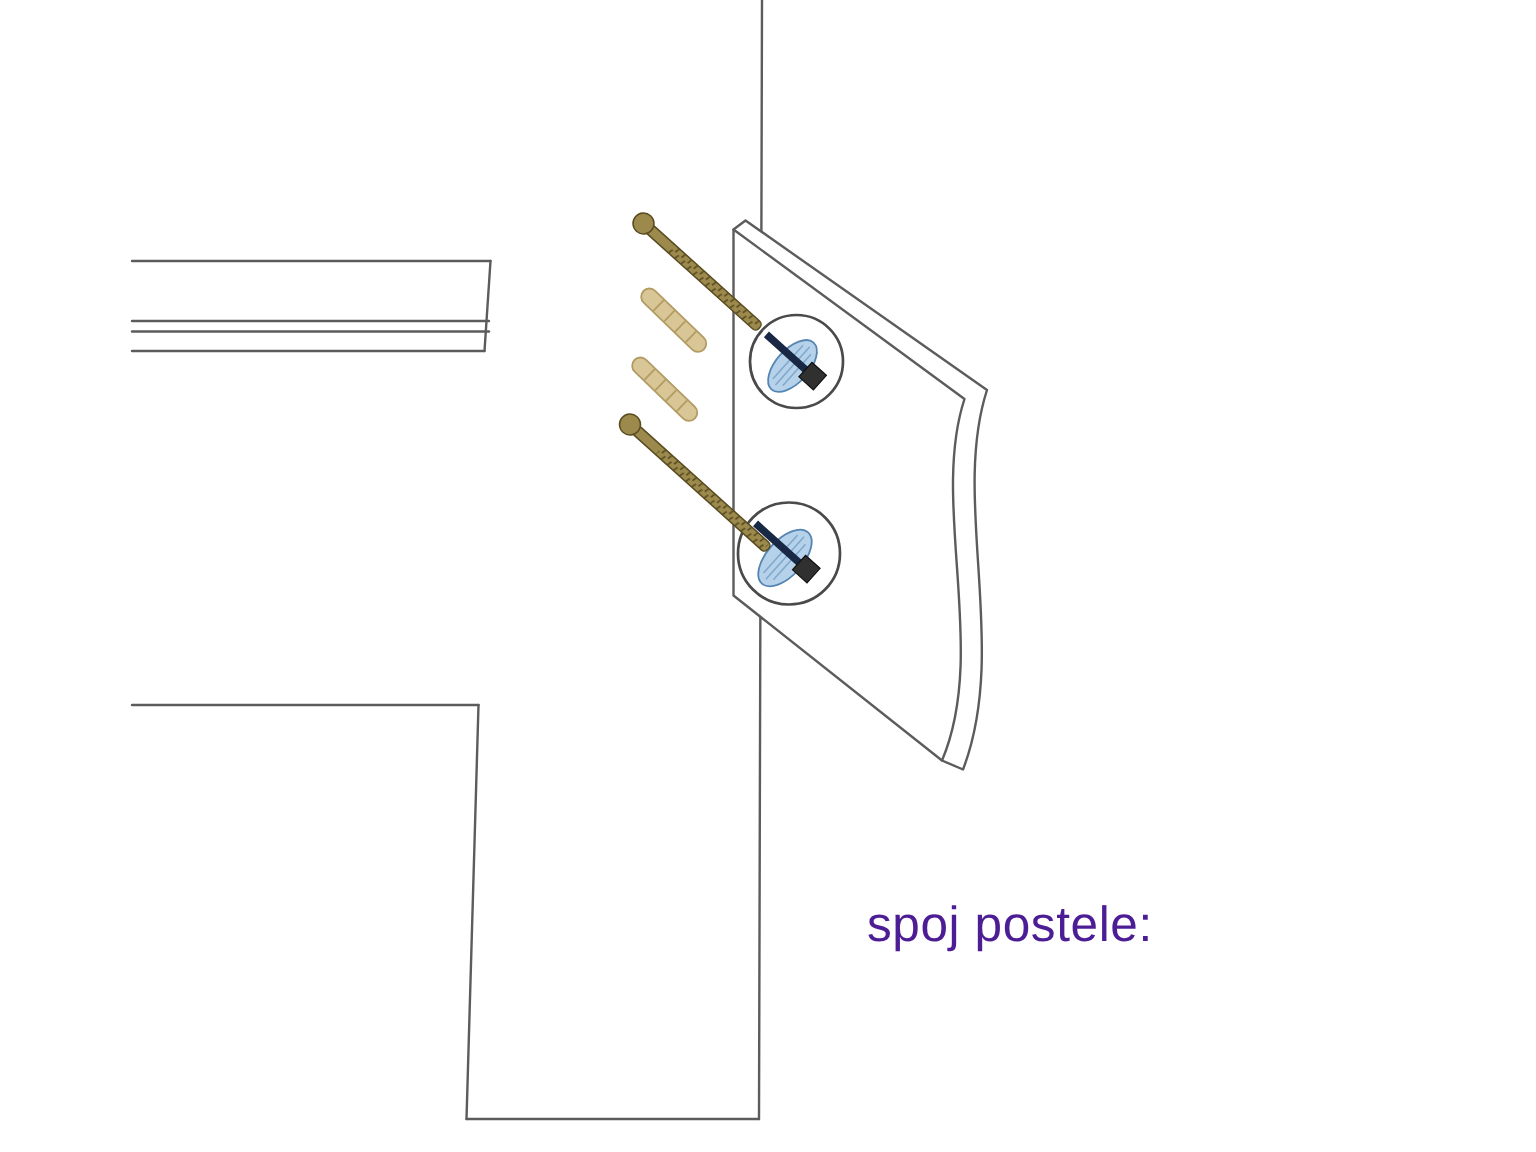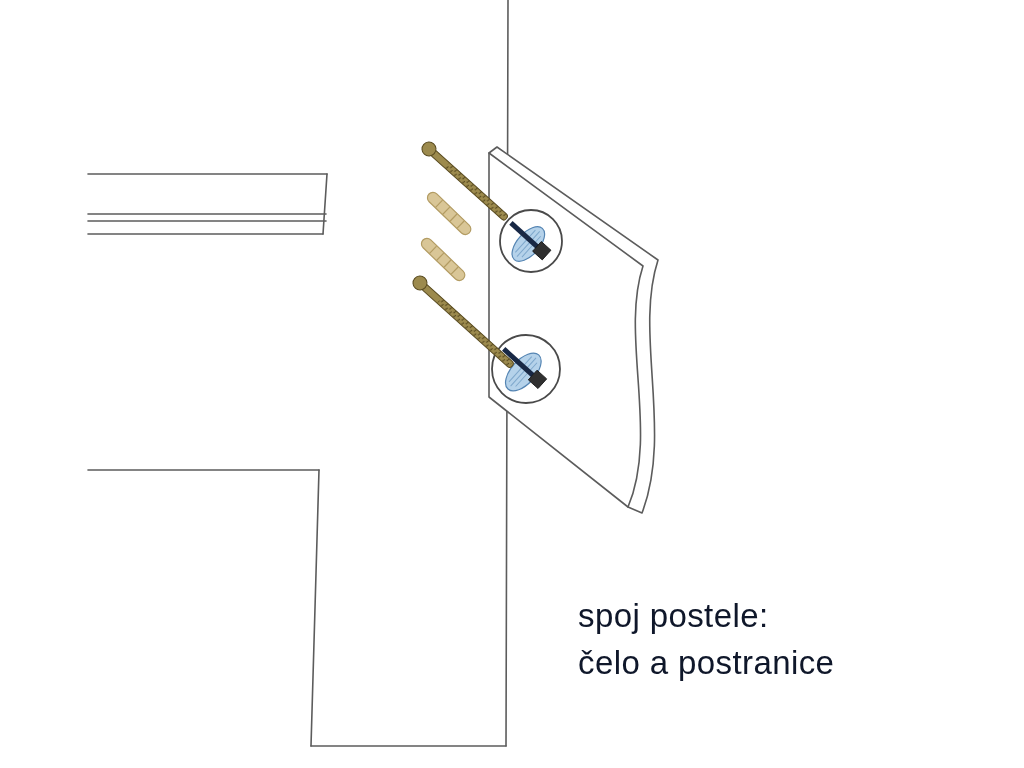--- a/index.html
+++ b/index.html
@@ -58,21 +58,21 @@
   .nut-part {
     stroke: #111111;
     stroke-width: 0.8;
   }
   .caption {
     position: absolute;
     left: 578px;
     top: 592px;
     font-size: 33px;
     line-height: 47px;
-    color: #0f172a;
+    color: #4c1d95;
     letter-spacing: 0.4px;
     white-space: nowrap;
   }
 </style>
 </head>
 <body>
 
 <div class="stage">
 
   <svg width="1024" height="768" viewBox="0 0 1024 768">
@@ -147,16 +147,15 @@
     <g transform="translate(420,283) rotate(42)">
       <rect class="screw-part" x="4" y="-3.5" width="120" height="7" rx="3" fill="#9c8a4d"></rect>
       <rect x="26" y="-3.3" width="96" height="6.6" fill="url(#thr)"></rect>
       <circle class="screw-part" r="7" fill="#9c8a4d"></circle>
     </g>
 
   </svg>
 
   <div class="caption">
     <div>spoj postele:</div>
-    <div>čelo a postranice</div>
   </div>
 
 </div>
 
 </body></html>

